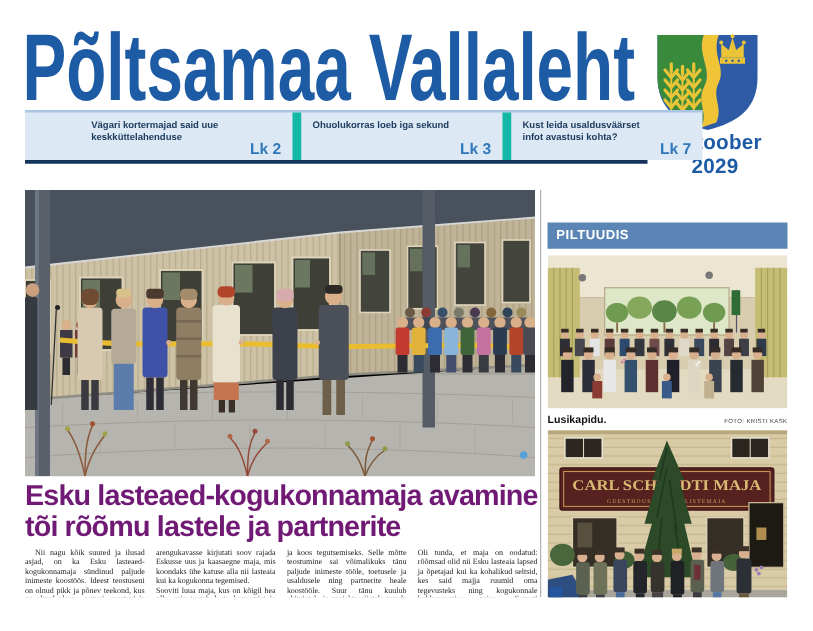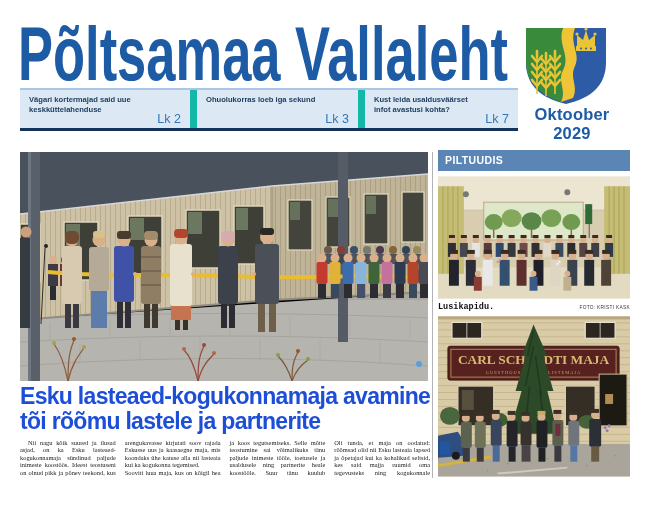--- a/index.html
+++ b/index.html
@@ -5,45 +5,45 @@
   html,body{margin:0;padding:0;background:#ffffff;}
   .page{position:relative;width:650px;height:478px;background:#ffffff;overflow:hidden;
         font-family:"Liberation Sans",sans-serif;}
   
   .masthead-svg{position:absolute;left:18px;top:20px;}
   .issue-date{position:absolute;left:516px;top:105px;width:112px;text-align:center;
               font-size:16.5px;font-weight:bold;color:#1d5ba5;letter-spacing:.2px;}
   .crest{position:absolute;left:521px;top:24px;}
   
   .teaser-bar{position:absolute;left:20px;top:88px;width:498px;height:38px;
-              background:#dce9f5;border-top:2px solid #a9c7e4;display:flex;}
+              background:#dce9f5;border-top:2px solid #a9c7e4;display:flex;padding-left:44px;}
   .teaser{position:relative;height:100%;box-sizing:border-box;padding:5px 8px 2px 9px;}
   .teaser+.teaser{border-left:7px solid #14b8a6;}
   .t1{width:170px;} .t2{width:168px;} .t3{width:160px;}
   .teaser-text{font-size:7.6px;font-weight:bold;color:#1b3a5c;line-height:1.3;max-width:118px;}
   .t3 .teaser-text{max-width:106px;}
-  .teaser-page{position:absolute;right:9px;bottom:2px;font-size:12.5px;font-weight:normal;color:#2e77b8;}
+  .teaser-page{position:absolute;right:9px;bottom:2px;font-size:12.5px;font-weight:bold;color:#2e77b8;}
   .rule{position:absolute;left:20px;top:128px;width:498px;height:3px;background:#14335a;}
   
   .photo-main{position:absolute;left:20px;top:152px;width:408px;height:229px;overflow:hidden;background:#b6b4ae;}
   .divider{position:absolute;left:432px;top:152px;width:1px;height:353px;background:#b3b3b3;}
   .headline{position:absolute;left:20px;top:384px;width:412px;font-size:23px;font-weight:bold;
-            line-height:24.5px;color:#1d4ed8;letter-spacing:-0.7px;font-family:"Liberation Sans",sans-serif;}
+            line-height:24.5px;color:#701a75;letter-spacing:-0.7px;font-family:"Liberation Sans",sans-serif;}
   .body-cols{position:absolute;left:20px;top:439px;width:410px;height:66px;overflow:hidden;
              column-count:4;column-gap:9px;font-family:"Liberation Serif",serif;
              font-size:6.4px;line-height:1.17;text-align:justify;color:#1c1c1c;}
   .body-cols p{margin:0;}
   .body-cols p.indent{text-indent:8px;}
   
   .sidebar{position:absolute;left:438px;top:150px;width:192px;}
   .sb-header{height:21px;background:#5b85b4;color:#ffffff;font-weight:bold;font-size:10.5px;
-             line-height:21px;padding-left:7px;letter-spacing:.4px;}
+             line-height:21px;padding-left:7px;letter-spacing:.4px;margin-top:28px;}
   .sb-photo1{margin-top:5px;width:192px;height:123px;overflow:hidden;}
   .cap-row{margin-top:3px;display:flex;justify-content:space-between;align-items:baseline;}
-  .caption{font-family:Liberation Mono, monospace;font-weight:bold;font-size:8.5px;color:#111;}
+  .caption{font-family:Liberation Sans, sans-serif;font-weight:bold;font-size:8.5px;color:#111;}
   .credit{font-size:4.8px;letter-spacing:.3px;color:#3a3a3a;}
   .sb-photo2{margin-top:4px;width:192px;height:161px;overflow:hidden;}
   .sb-photo3{margin-top:5px;width:192px;height:40px;overflow:hidden;}
 </style>
 </head>
 <body>
 
 <div class="page">
 
   <svg class="masthead-svg" width="492" height="68">

